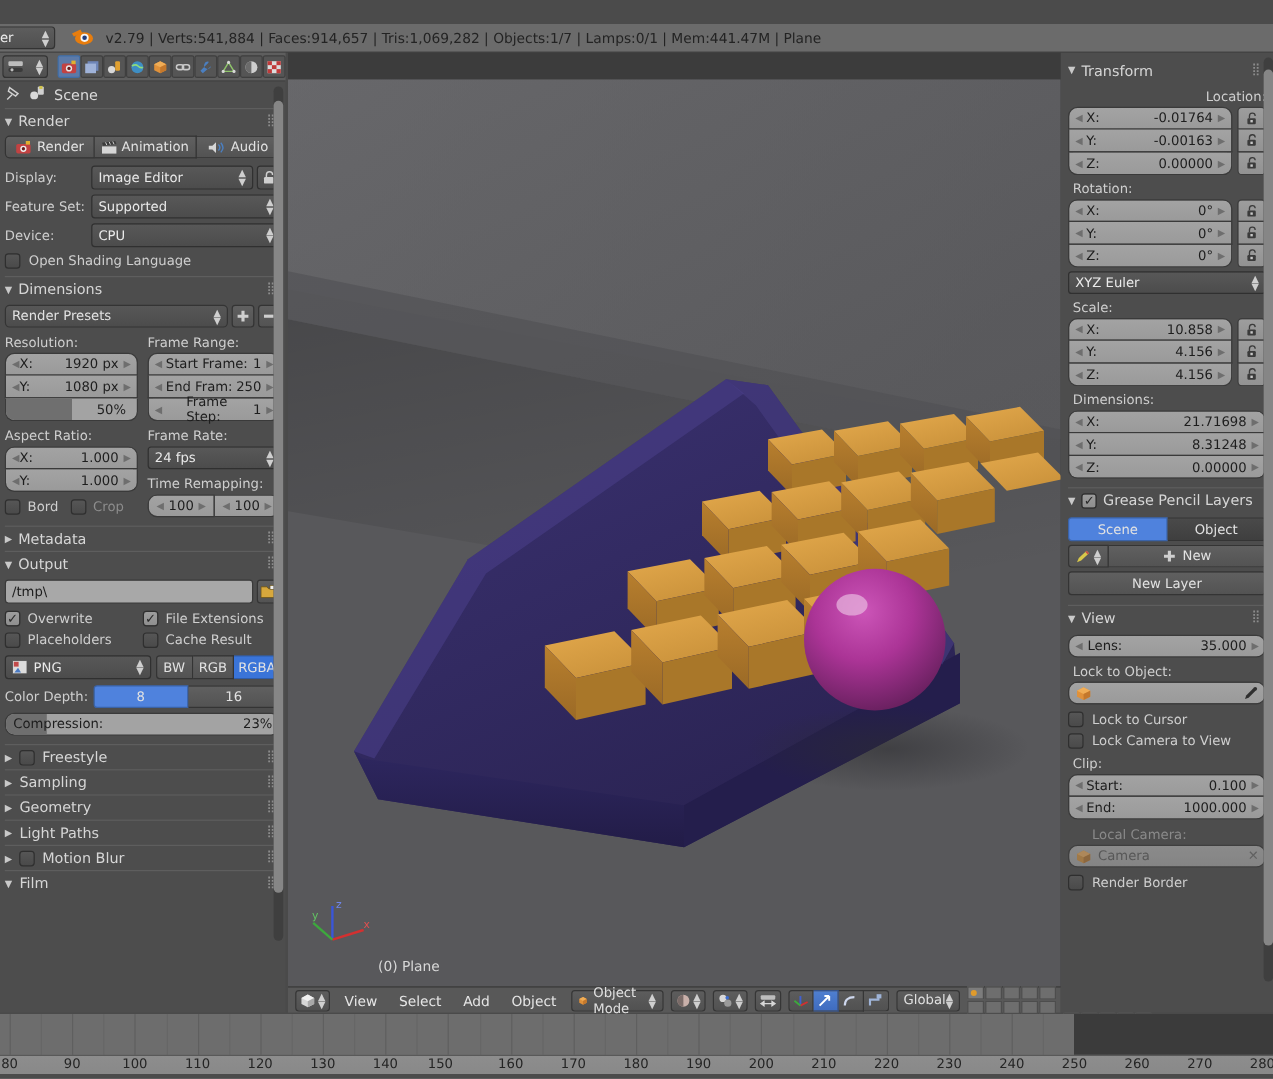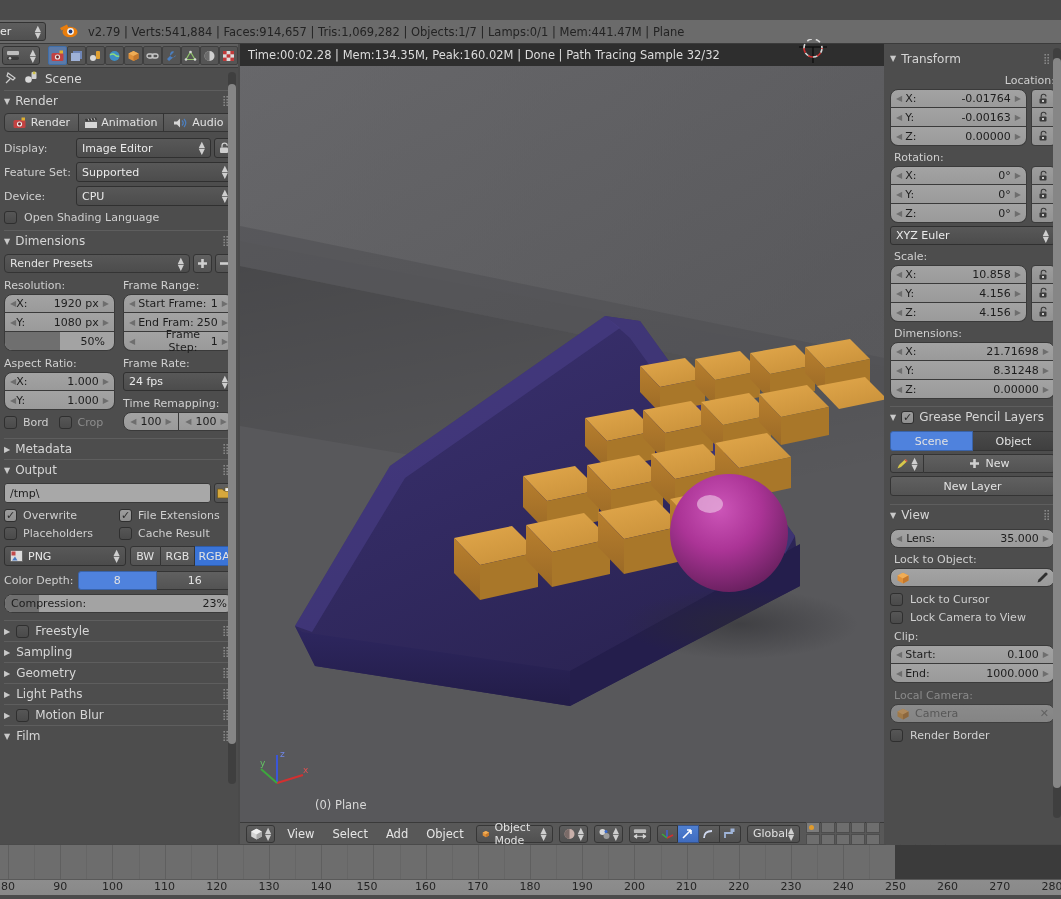--- a/index.html
+++ b/index.html
@@ -441,21 +441,21 @@
             <span class="arr">▶</span>
           </div>
           <div class="num mid" style="border-top:none;">
             <span class="arr">◀</span>
             <span class="lbl" style="margin-left:3px;">End Fram:</span>
             <span class="val" style="margin-left:auto;margin-right:4px;">250</span>
             <span class="arr">▶</span>
           </div>
           <div class="num bot" style="border-top:none;">
             <span class="arr">◀</span>
-            <span class="lbl" style="margin-left:20px;text-align:center;">Frame Step:</span>
+            <span class="lbl" style="margin-left:20px;">Frame Step:</span>
             <span class="val" style="margin-left:auto;margin-right:4px;">1</span>
             <span class="arr">▶</span>
           </div>
 
           <div class="sectlabel" style="margin:6px 0 2px 0;">Frame Rate:</div>
           <div class="drop" style="height:19px;">
             <span>24 fps</span>
             <span class="spin">▲<br>▼</span>
           </div>
 
@@ -597,31 +597,20 @@
         <span class="grip"></span>
       </div>
     </div>
 
     <div class="scrollbar-v" style="height:712px;top:28px;right:2px;">
       <div class="scroll-thumb" style="height:660px;margin-top:12px;"></div>
     </div>
   </div>
 
   <div id="view3d">
-    <div id="v3dtop">
-      <span>Time:00:02.28 | Mem:134.35M, Peak:160.02M | Done | Path Tracing Sample 32/32</span>
-      <span style="position:absolute;left:545px;top:-5px;">
-        <svg width="56" height="30" viewBox="0 0 56 30">
-          <path d="M14 8 H42" stroke="#111" stroke-width="1.4"></path>
-          <path d="M28 8 V24" stroke="#111" stroke-width="1.4"></path>
-          <circle cx="28" cy="9" r="9" fill="none" stroke="#d8d8d8" stroke-width="1.6" stroke-dasharray="5 4"></circle>
-          <path d="M19 9 a9 9 0 0 0 18 0" fill="none" stroke="#d03030" stroke-width="1.6" stroke-dasharray="5 4"></path>
-        </svg>
-      </span>
-    </div>
 
     <div id="v3dcanvas">
       <svg width="644" height="756" viewBox="0 0 644 756">
         <defs>
           <linearGradient id="bg" x1="0" y1="0" x2="0.35" y2="1">
             <stop offset="0%" stop-color="#636366"></stop>
             <stop offset="55%" stop-color="#59595c"></stop>
             <stop offset="100%" stop-color="#4e4e51"></stop>
           </linearGradient>
           <linearGradient id="wall" x1="0" y1="0" x2="1" y2="0.5">
@@ -1147,21 +1136,21 @@
       <span class="val" style="margin-left:auto;margin-right:4px;">0.100</span>
       <span class="arr">▶</span>
     </div>
     <div class="num bot" style="border-top:none;">
       <span class="arr">◀</span>
       <span class="lbl" style="margin-left:3px;">End:</span>
       <span class="val" style="margin-left:auto;margin-right:4px;">1000.000</span>
       <span class="arr">▶</span>
     </div>
 
-    <div class="sectlabel" style="margin:6px 0 2px 4px;color:#8a8a8a;">Local Camera:</div>
+    <div class="sectlabel" style="margin:6px 0 2px 20px;color:#8a8a8a;">Local Camera:</div>
     <div class="num" style="border-radius:8px;padding:0 5px;opacity:0.72;">
       <svg width="14" height="12" viewBox="0 0 14 12">
         <path d="M7 0.8 L12.5 3.6 L12.5 8.6 L7 11.4 L1.5 8.6 L1.5 3.6 Z" fill="#c08a45"></path>
         <path d="M7 0.8 L12.5 3.6 L7 6.4 L1.5 3.6 Z" fill="#d4a060"></path>
         <path d="M7 6.4 L12.5 3.6 L12.5 8.6 L7 11.4 Z" fill="#a57139"></path>
       </svg>
       <span class="val" style="margin-left:5px;color:#5c5c5c;">Camera</span>
       <span style="margin-left:auto;color:#6a6a6a;font-size:11px;">✕</span>
     </div>
 

